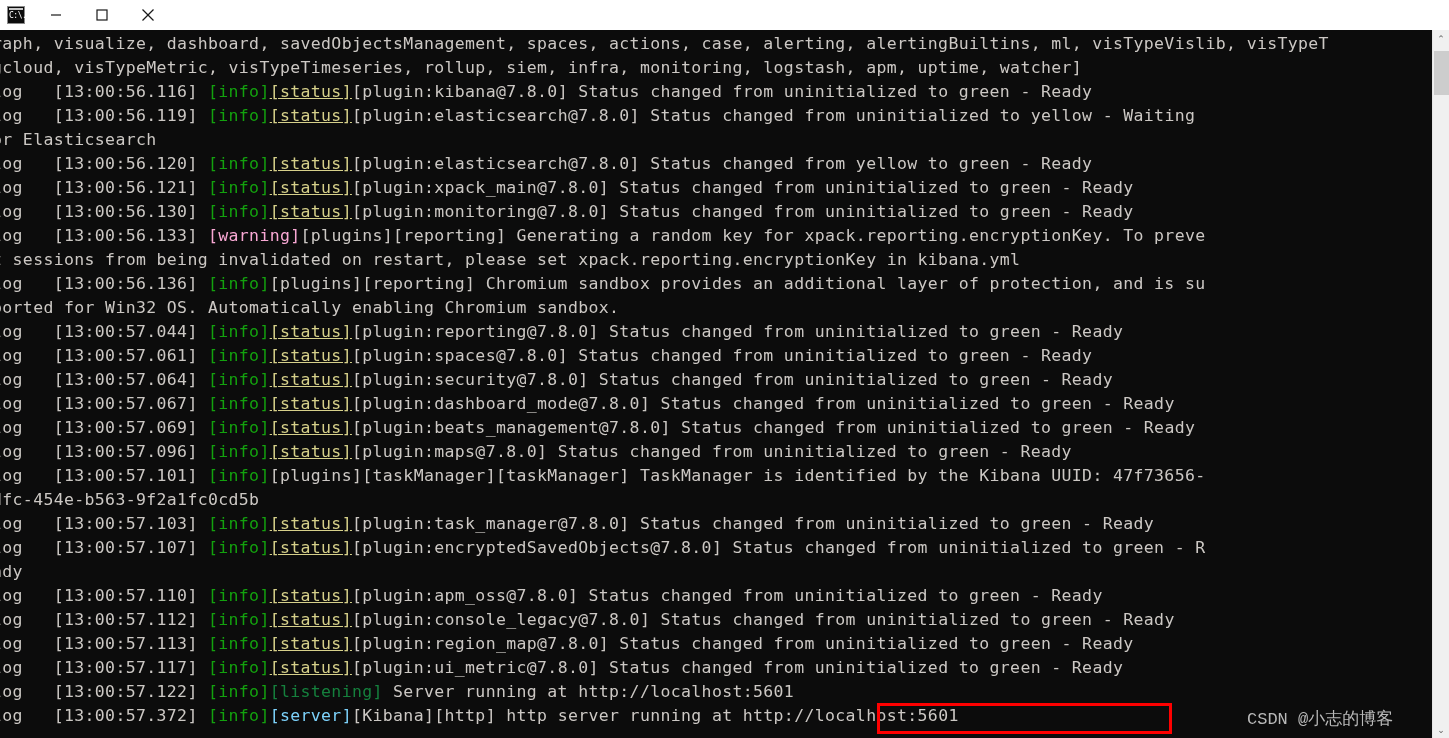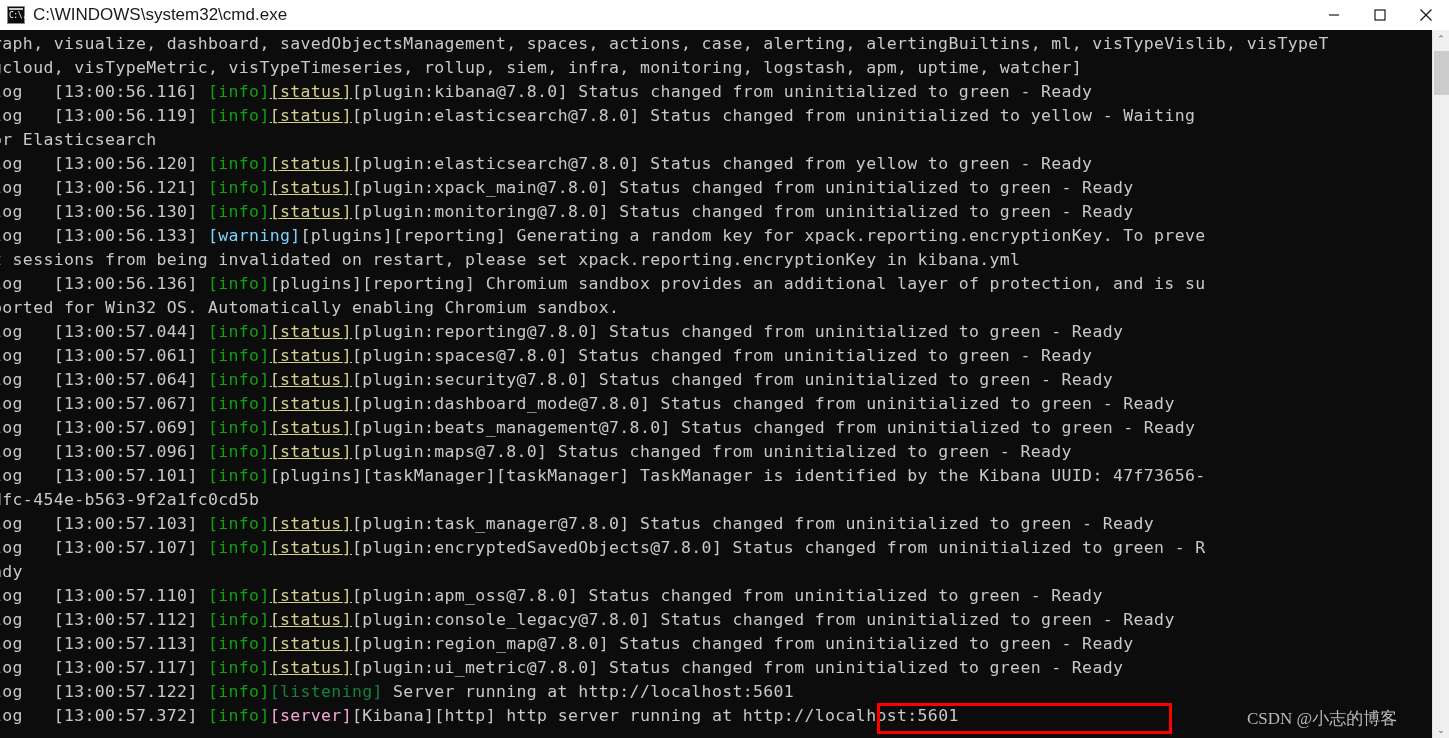--- a/index.html
+++ b/index.html
@@ -97,42 +97,42 @@
     font-size: 16.5px;
     line-height: 24px;
     letter-spacing: 0.35px;
     color: #ccc8c4;
     white-space: pre;
   }
   .ln { height: 24px; }
   .c-default { color: #ccc8c4; }
   .c-info    { color: #13a10e; text-align: right; }
   .c-status  { color: #d6d08a; text-decoration: underline; }
-  .c-warning { color: #7dd3fc; }
+  .c-warning { color: #f9a8d4; }
   .c-listen  { color: #15803d; }
-  .c-server  { color: #f9a8d4; }
+  .c-server  { color: #7dd3fc; }
 
   
   #url-highlight {
     position: absolute;
     left: 877px;
     top: 703px;
     width: 295px;
     height: 31px;
     border: 3px solid #ff0000;
     box-sizing: border-box;
     pointer-events: none;
   }
 
   
   #watermark {
     position: absolute;
     left: 1247px;
     top: 707px;
-    font-family: Liberation Serif, serif;
+    font-family: Liberation Mono, monospace;
     font-size: 17px;
     color: #b9b9b9;
     white-space: nowrap;
   }
 
   
   #scrollbar {
     position: absolute;
     right: 0;
     top: 30px;
@@ -168,21 +168,20 @@
 </head>
 <body>
 
 <div id="window">
 
   <div id="titlebar">
     <div id="app-icon">
       <div class="bar"></div>
       <div class="prompt">C:\.</div>
     </div>
-    <div id="title-text">C:\WINDOWS\system32\cmd.exe</div>
 
     <div class="win-btn">
       <svg width="12" height="12" viewBox="0 0 12 12" aria-hidden="true">
         <line x1="1" y1="6" x2="11" y2="6" stroke="#1a1a1a" stroke-width="1.2"></line>
       </svg>
     </div>
     <div class="win-btn">
       <svg width="12" height="12" viewBox="0 0 12 12" aria-hidden="true">
         <rect x="1" y="1" width="10" height="10" fill="none" stroke="#1a1a1a" stroke-width="1.2"></rect>
       </svg>

